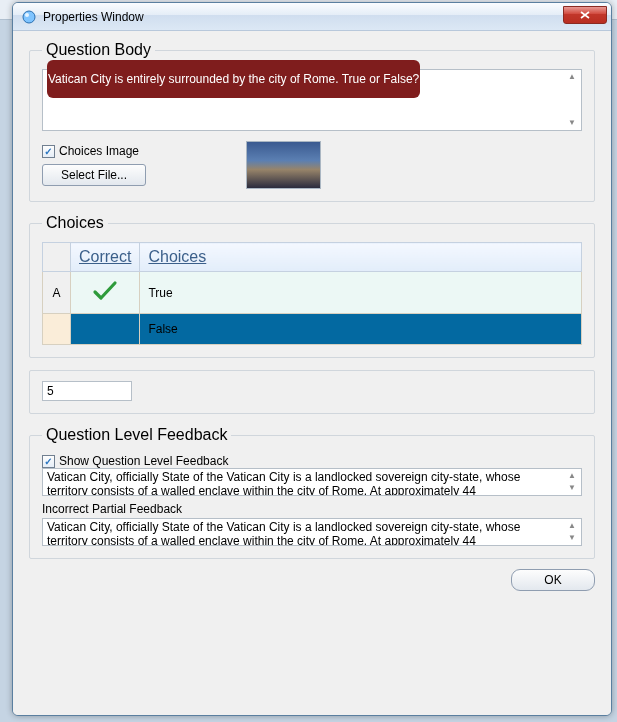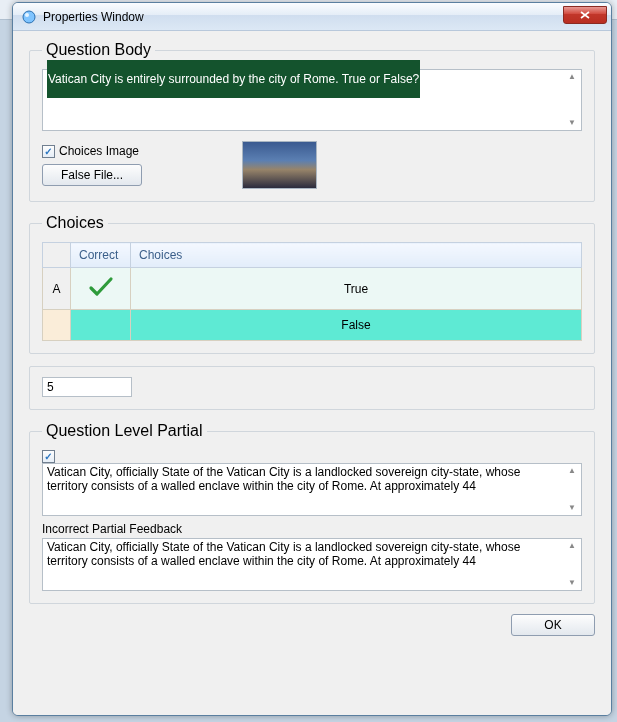--- a/index.html
+++ b/index.html
@@ -87,23 +87,24 @@
   .qbody-area {
     width: 100%;
     height: 62px;
     border: 1px solid #b6bfc8;
     background: #fff;
     padding: 2px 4px;
     position: relative;
   }
   .qbody-text {
     display: inline;
-    background: #14532d;
+    background: #7f1d1d;
     color: #fff;
     padding: 12px 1px;
+    border-radius: 6px;
   }
   .scroll-thumbs {
     position: absolute;
     right: 2px; top: 3px; bottom: 3px;
     width: 14px;
     display: flex; flex-direction: column; justify-content: space-between;
   }
   .scroll-thumbs span {
     font-size: 8px;
     color: #888;
@@ -149,64 +150,64 @@
     border-collapse: collapse;
     border: 1px solid #b6bfc8;
   }
   .choices-tbl th {
     background: linear-gradient(to bottom,#f4f8ff,#e2edfa);
     color: #3b5f8a;
     font-weight: normal;
     text-align: left;
     padding: 5px 8px;
     border: 1px solid #c5d1e0;
-    font-size: 12px;
+    font-size: 16px;
+    text-decoration: underline;
   }
   .choices-tbl td {
     padding: 8px 8px;
     border: 1px solid #d7d0c0;
     font-size: 12px;
-    text-align: center;
   }
   .choices-tbl th.label-col, .choices-tbl td.label-col { width: 28px; text-align: center; background: #f0f0f0;}
   .choices-tbl th.corr-col { width: 60px; }
   .choices-tbl td.corr-col { width: 60px; text-align: center; }
   .row-a td { background: #ecf8f5; }
   .row-a td.label-col { background: #f0f0f0; }
-  .row-b td { background: #5eead4; }
+  .row-b td { background: #0369a1; }
   .row-b td.label-col { background: #faedd9; }
   .checkmark {
     display: inline-block;
   }
   .pts-input {
     width: 90px; height: 20px;
     border: 1px solid #b6bfc8;
     background: #fff;
     padding: 0 4px;
     font-family: inherit; font-size: 12px;
   }
   .fb-area {
     width: 100%;
-    height: 53px;
+    height: 28px;
     border: 1px solid #b6bfc8;
     background: #fff;
     padding: 1px 18px 1px 4px;
     position: relative;
     overflow: hidden;
     font-size: 12px;
     line-height: 14px;
     color: #000;
   }
   .fb-label { margin: 6px 0 2px 0; }
   .footer {
     display: flex;
     justify-content: flex-end;
     padding-top: 2px;
   }
-  .footer .btn { width: 84px; text-align: center; }
+  .footer .btn { width: 84px; text-align: center; border-radius: 9px; }
 </style>
 </head>
 <body>
 
 <div class="bg-tabs">Partial Credit    Matching    Sequencing    Whiteboard</div>
 
 <div class="window">
   <div class="titlebar">
     <span class="title-icon">
       <svg width="14" height="14" viewBox="0 0 14 14">
@@ -233,21 +234,21 @@
           <span>▼</span>
         </div>
       </div>
       <div class="inc-row">
         <div>
           <label class="chk">
             <span class="box">✓</span>
             <span>Choices Image</span>
           </label>
           <div class="btn-row">
-            <button class="btn">False File...</button>
+            <button class="btn">Select File...</button>
           </div>
         </div>
         <div class="thumb"></div>
       </div>
     </fieldset>
 
     <fieldset class="group">
       <legend>Choices</legend>
       <table class="choices-tbl">
         <thead>
@@ -276,23 +277,24 @@
           </tr>
         </tbody>
       </table>
     </fieldset>
 
     <fieldset class="group">
       <input class="pts-input" type="text" value="5" style="">
     </fieldset>
 
     <fieldset class="group" style="margin-bottom:8px;">
-      <legend>Question Level Partial</legend>
+      <legend>Question Level Feedback</legend>
       <label class="chk">
         <span class="box">✓</span>
+        <span>Show Question Level Feedback</span>
       </label>
 
       <div class="fb-area">
         <span>Vatican City, officially State of the Vatican City is a landlocked sovereign city-state, whose territory consists of a walled enclave within the city of Rome. At approximately 44</span>
         <div class="scroll-thumbs">
           <span>▲</span>
           <span>▼</span>
         </div>
       </div>
 

